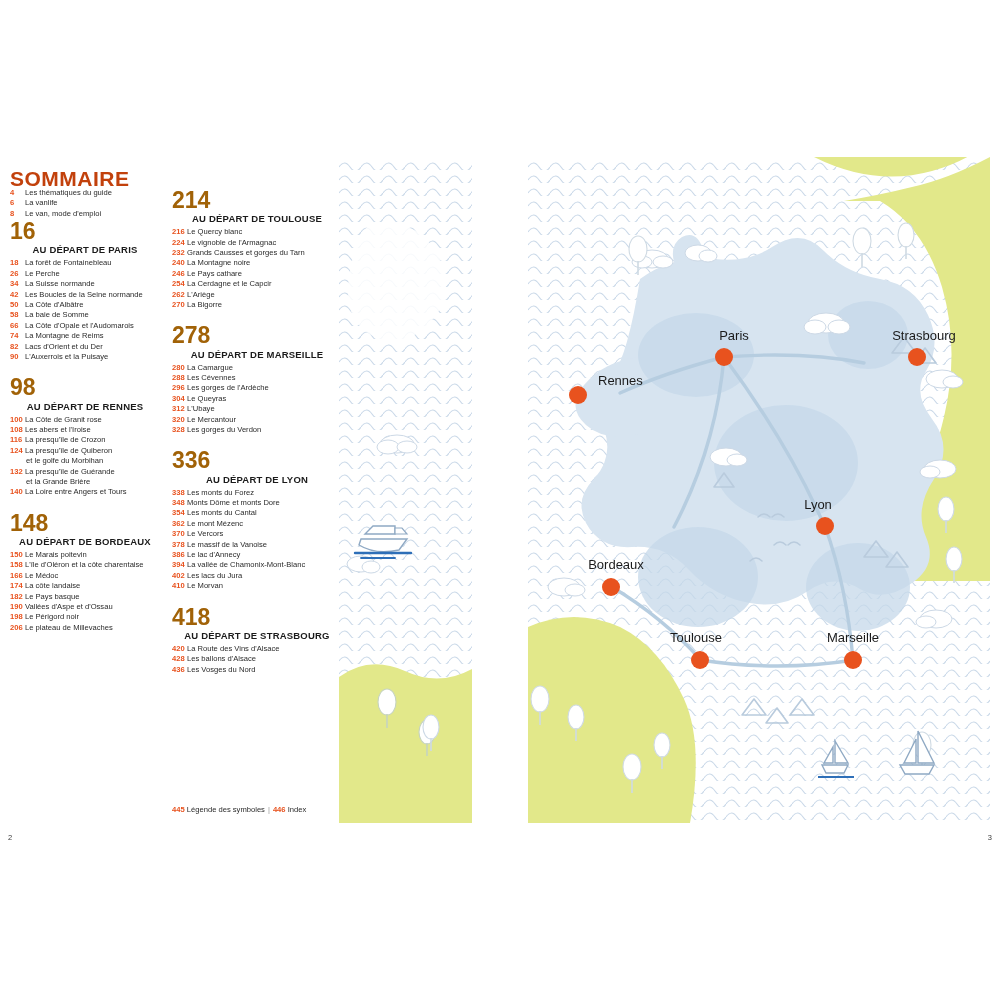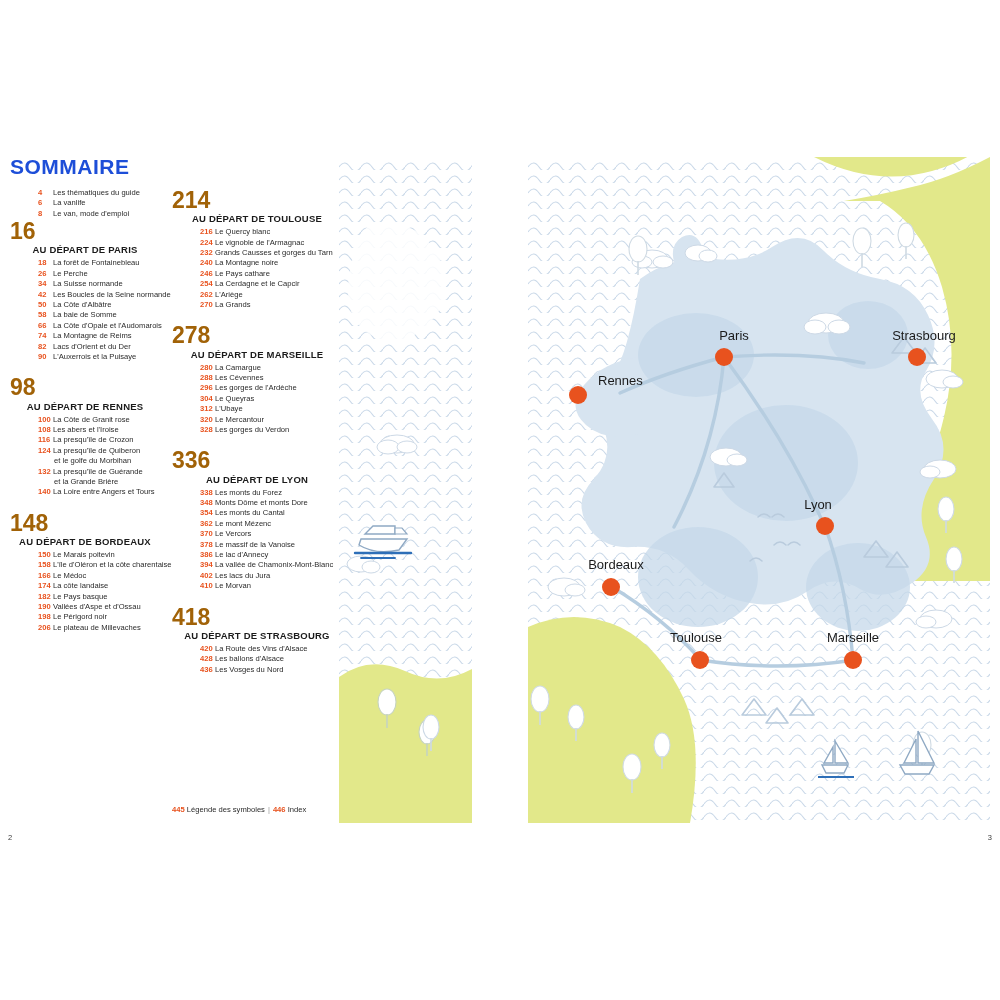--- a/index.html
+++ b/index.html
@@ -29,25 +29,25 @@
     position: absolute;
     left: 0;
     top: 140px;
     width: 470px;
     height: 710px;
   }
 
   .toc-title {
     position: absolute;
     left: 10px;
-    top: 15px;
+    top: 27px;
     font-size: 21px;
     font-weight: bold;
     letter-spacing: 0.5px;
-    color: #1d4ed8;
+    color: #c2410c;
   }
 
   .col {
     position: absolute;
     top: 48px;
   }
   .col-left { left: 10px; width: 150px; }
   .col-right { left: 172px; width: 170px; }
 
   .section { margin-bottom: 13px; }
@@ -71,21 +71,20 @@
   ul.entries {
     list-style: none;
     margin: 0;
     padding: 0;
   }
   ul.entries li {
     font-size: 7.6px;
     line-height: 10.4px;
     color: #2a2a2a;
     white-space: nowrap;
-    margin-left: 28px;
   }
   ul.entries li .pg {
     color: #e8521e;
     font-weight: bold;
     display: inline-block;
     min-width: 15px;
   }
   ul.entries li .sub {
     display: block;
     padding-left: 16px;
@@ -199,21 +198,21 @@
         <div class="sec-num">214</div>
         <div class="sec-head">AU DÉPART DE TOULOUSE</div>
         <ul class="entries">
           <li><span class="pg">216</span><span>Le Quercy blanc</span></li>
           <li><span class="pg">224</span><span>Le vignoble de l'Armagnac</span></li>
           <li><span class="pg">232</span><span>Grands Causses et gorges du Tarn</span></li>
           <li><span class="pg">240</span><span>La Montagne noire</span></li>
           <li><span class="pg">246</span><span>Le Pays cathare</span></li>
           <li><span class="pg">254</span><span>La Cerdagne et le Capcir</span></li>
           <li><span class="pg">262</span><span>L'Ariège</span></li>
-          <li><span class="pg">270</span><span>La Grands</span></li>
+          <li><span class="pg">270</span><span>La Bigorre</span></li>
         </ul>
       </div>
 
       <div class="section">
         <div class="sec-num">278</div>
         <div class="sec-head">AU DÉPART DE MARSEILLE</div>
         <ul class="entries">
           <li><span class="pg">280</span><span>La Camargue</span></li>
           <li><span class="pg">288</span><span>Les Cévennes</span></li>
           <li><span class="pg">296</span><span>Les gorges de l'Ardèche</span></li>

